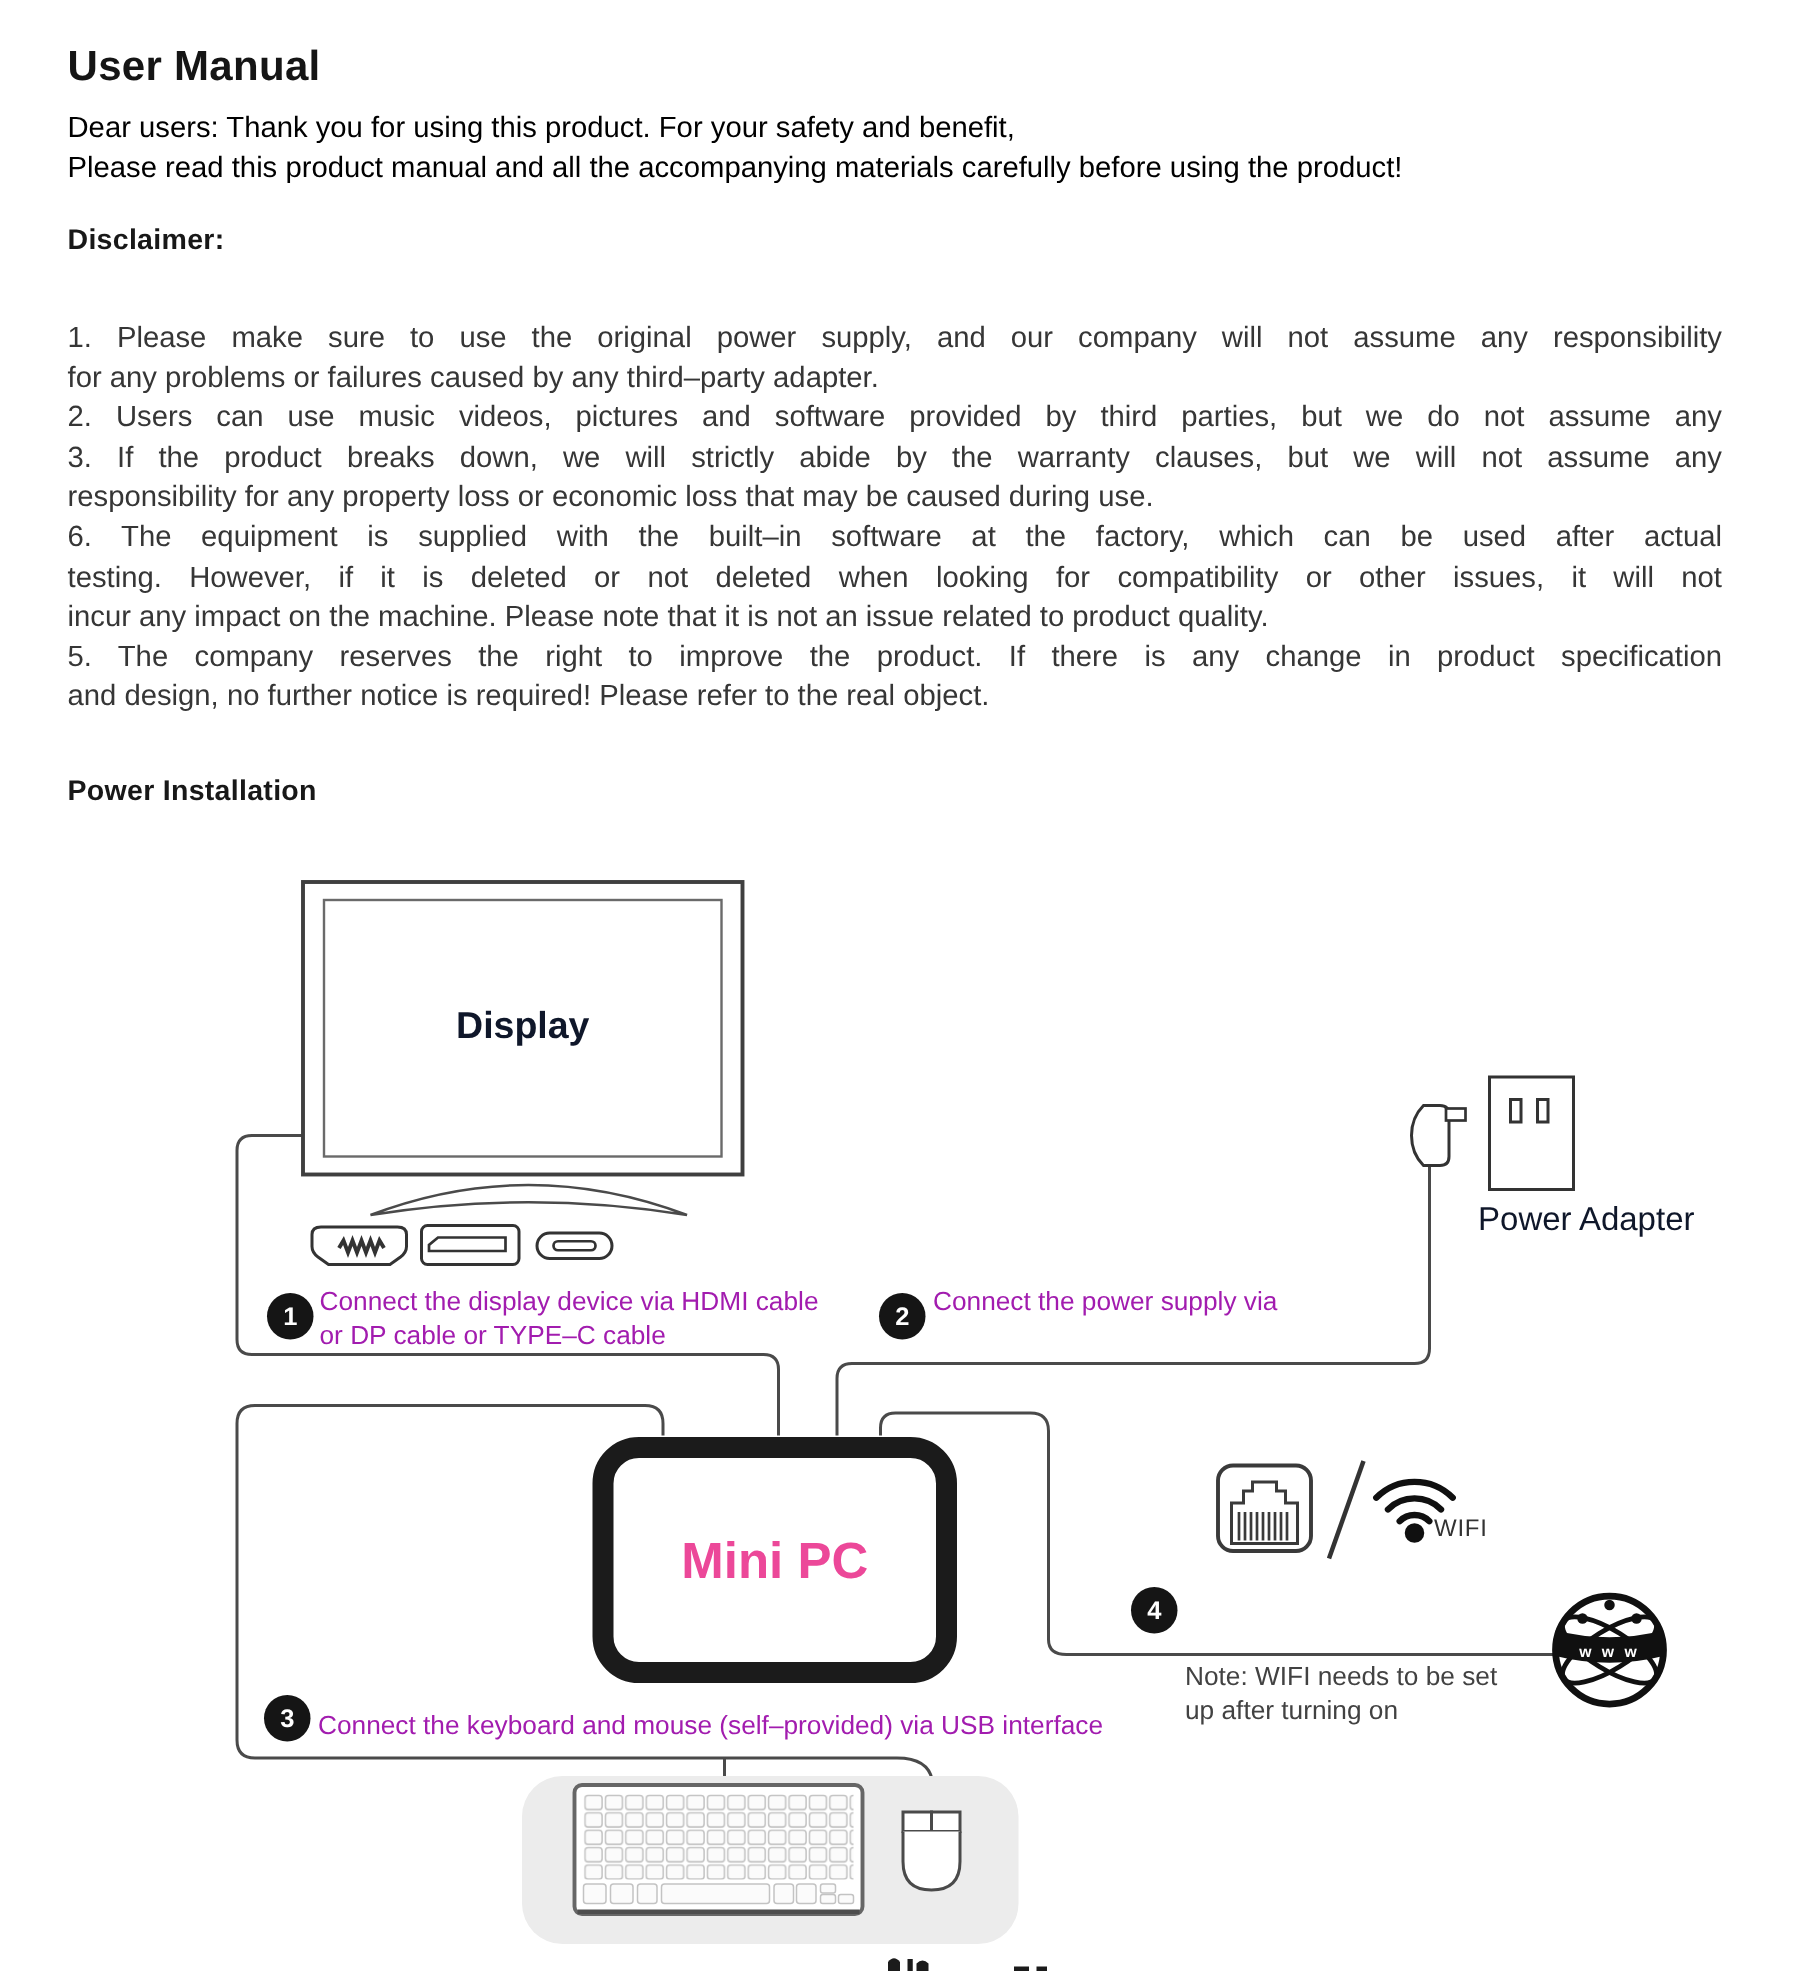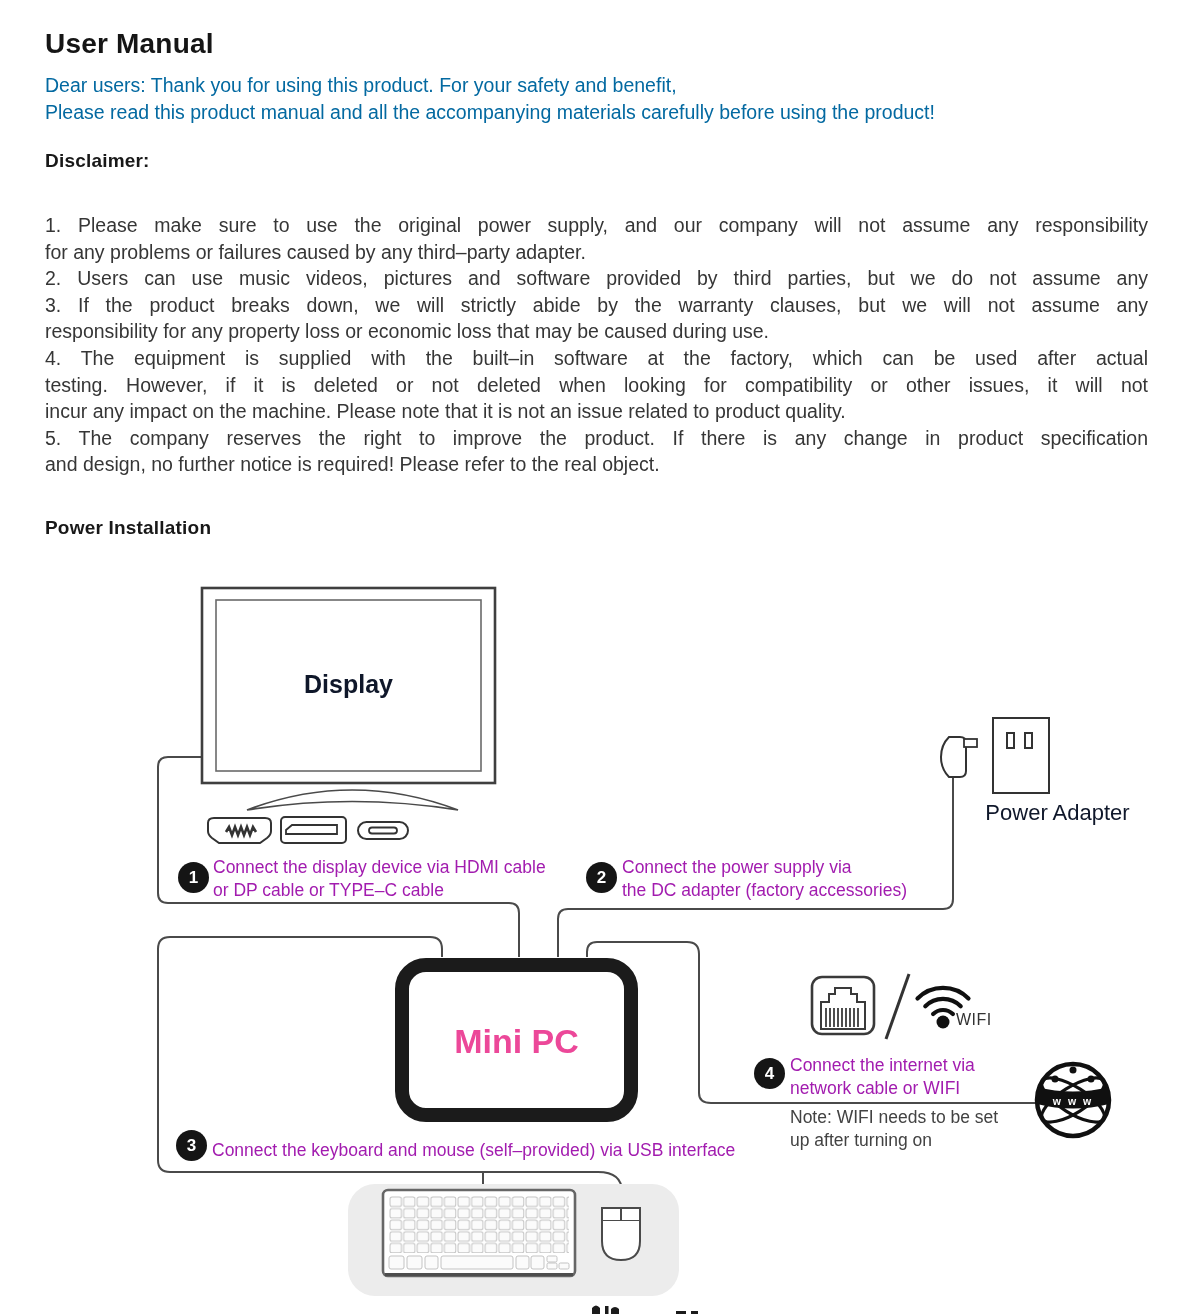--- a/index.html
+++ b/index.html
@@ -1,20 +1,20 @@
 <!DOCTYPE html>
 <html><head>
 <meta charset="utf-8">
 <style>
   html,body{margin:0;padding:0;background:#fff;}
   .page{position:relative;width:1200px;height:1314px;background:#fff;overflow:hidden;
         font-family:"Liberation Sans","DejaVu Sans",sans-serif;color:#333;text-decoration:underline;}
   .abs{position:absolute;}
   h1.title{position:absolute;left:45px;top:28px;margin:0;font-size:28px;font-weight:700;color:#151515;letter-spacing:.2px;}
-  .intro{position:absolute;left:45px;top:72px;width:1105px;font-size:19.5px;line-height:27px;color:#0369a1;}
+  .intro{position:absolute;left:45px;top:72px;width:1105px;font-size:19.5px;line-height:27px;color:#000000;}
   h2.h{position:absolute;left:45px;margin:0;font-size:19px;font-weight:700;color:#181818;letter-spacing:.2px;}
   .bodytext{position:absolute;left:45px;top:212px;width:1103px;font-size:19.5px;line-height:26.6px;color:#363636;}
   .jline{text-align:justify;text-align-last:justify;}
   .badge{position:absolute;width:31px;height:31px;border-radius:50%;background:#151515;color:#fff;
          font-size:17px;font-weight:700;display:flex;align-items:center;justify-content:center;}
   .steptext{position:absolute;font-size:17.5px;line-height:22.5px;color:#a21caf;white-space:nowrap;}
   .devlabel{position:absolute;text-align:center;font-weight:700;color:#0f172a;}
   .diagram-svg{position:absolute;left:0;top:555px;}
 </style>
 </head>
@@ -30,21 +30,21 @@
   </div>
 
   <h2 class="h" style="top:150px;">Disclaimer:</h2>
 
   <div class="bodytext">
     <div class="jline">1. Please make sure to use the original power supply, and our company will not assume any responsibility</div>
     <div>for any problems or failures caused by any third–party adapter.</div>
     <div class="jline">2. Users can use music videos, pictures and software provided by third parties, but we do not assume any</div>
     <div class="jline">3. If the product breaks down, we will strictly abide by the warranty clauses, but we will not assume any</div>
     <div>responsibility for any property loss or economic loss that may be caused during use.</div>
-    <div class="jline">4. The equipment is supplied with the built–in software at the factory, which can be used after actual</div>
+    <div class="jline">6. The equipment is supplied with the built–in software at the factory, which can be used after actual</div>
     <div class="jline">testing. However, if it is deleted or not deleted when looking for compatibility or other issues, it will not</div>
     <div>incur any impact on the machine. Please note that it is not an issue related to product quality.</div>
     <div class="jline">5. The company reserves the right to improve the product. If there is any change in product specification</div>
     <div>and design, no further notice is required! Please refer to the real object.</div>
   </div>
 
   <h2 class="h" style="top:517px;">Power Installation</h2>
 
   <svg class="diagram-svg" width="1200" height="759" viewBox="0 555 1200 759">
     <defs>
@@ -166,27 +166,22 @@
   <div class="badge" style="left:586px;top:862px;">2</div>
   <div class="badge" style="left:176px;top:1130px;">3</div>
   <div class="badge" style="left:754px;top:1058px;">4</div>
 
   <div class="steptext" style="left:213px;top:856px;">
     <div>Connect the display device via HDMI cable</div>
     <div>or DP cable or TYPE–C cable</div>
   </div>
   <div class="steptext" style="left:622px;top:856px;">
     <div>Connect the power supply via</div>
-    <div>the DC adapter (factory accessories)</div>
   </div>
   <div class="steptext" style="left:212px;top:1139px;">
     <div>Connect the keyboard and mouse (self–provided) via USB interface</div>
-  </div>
-  <div class="steptext" style="left:790px;top:1054px;">
-    <div>Connect the internet via</div>
-    <div>network cable or WIFI</div>
   </div>
   <div class="steptext" style="left:790px;top:1106px;color:#424242;">
     <div>Note: WIFI needs to be set</div>
     <div>up after turning on</div>
   </div>
 
 </div>
 
 </body></html>

